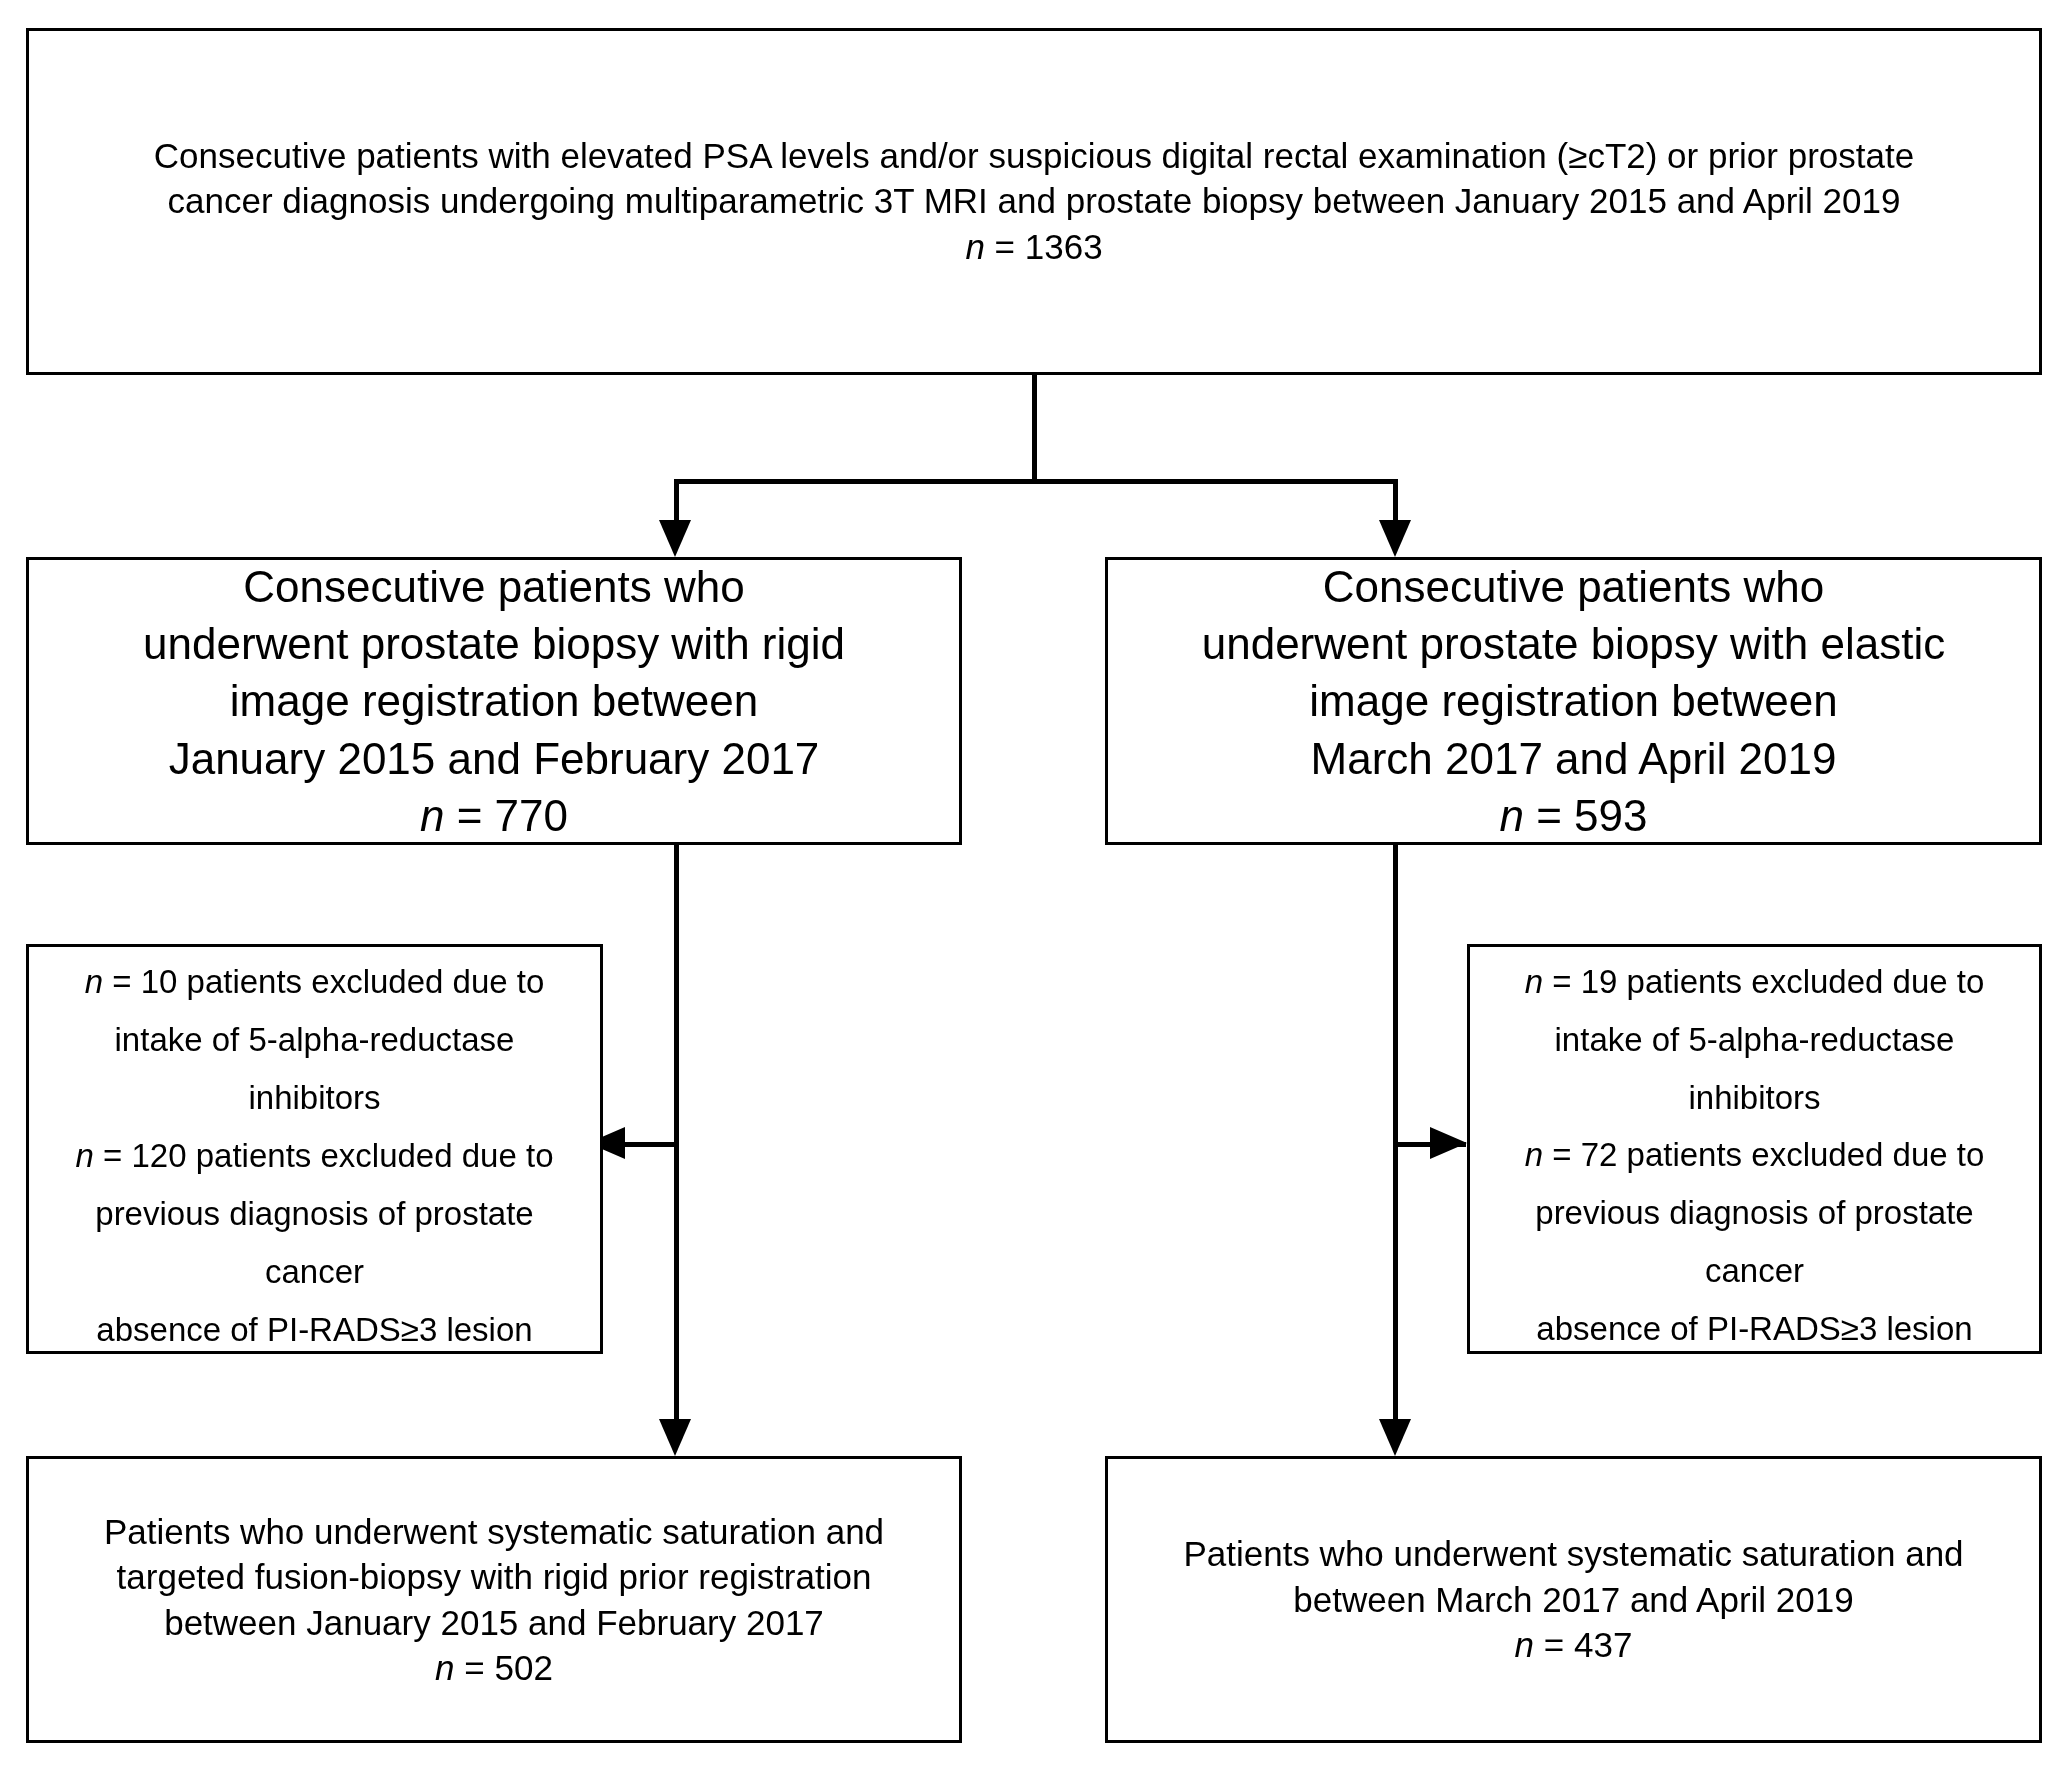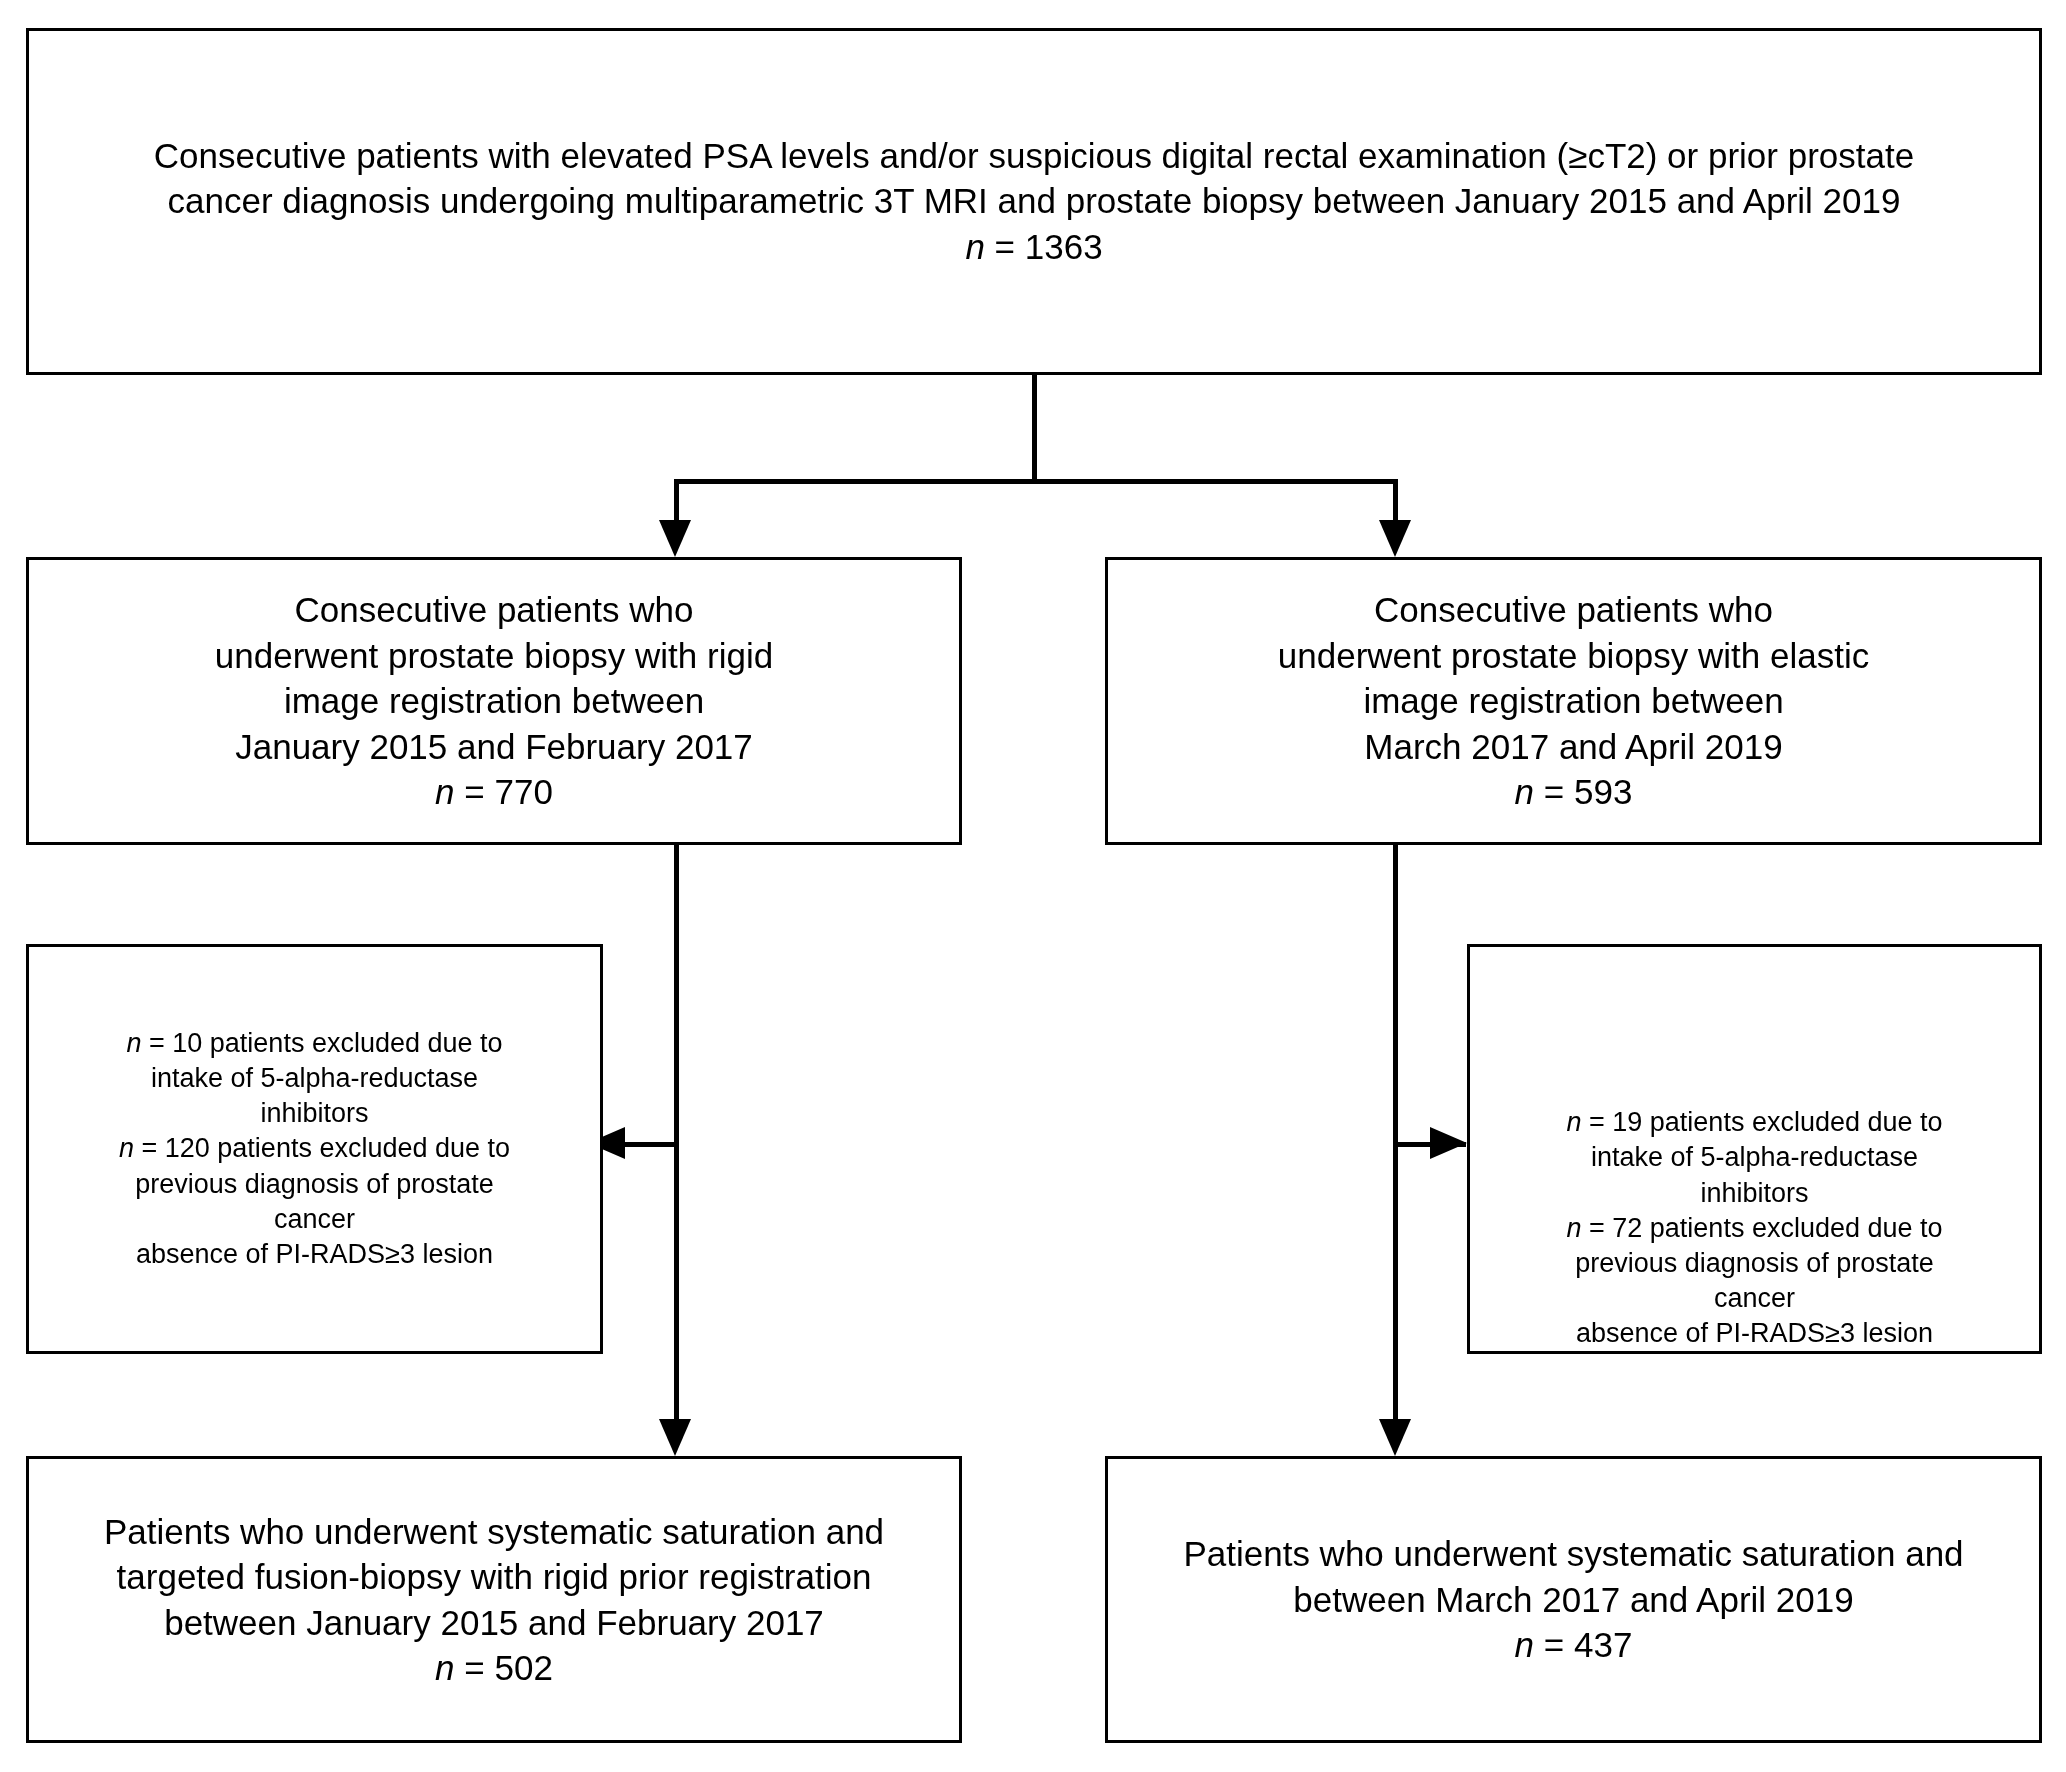--- a/index.html
+++ b/index.html
@@ -8,22 +8,22 @@
   #canvas{position:relative;width:2066px;height:1773px;background:#fff;overflow:hidden;}
   .box{position:absolute;box-sizing:border-box;border:3.9px solid #000;background:#fff;
        display:flex;align-items:center;justify-content:center;}
   .box .inner{width:100%;padding:0 17px;box-sizing:border-box;}
   .line{line-height:1.30;margin:0;}
   .c{text-align:center;}
   .nline{font-style:normal;}
   .nline .ital{font-style:italic;}
   
   .fs-top{font-size:35px;}
-  .fs-mid{font-size:35px;}
-  .fs-exc{font-size:27px;}
+  .fs-mid{font-size:44px;}
+  .fs-exc{font-size:33px;margin-top:15px;}
   .fs-bot{font-size:35px;}
 
   
   #box-top       {left:26px;  top:27.5px;   width:2016px; height:347px;}
   #box-mid-left  {left:26px;  top:557px;  width:936px; height:288px;}
   #box-mid-right {left:1105px;top:557px;  width:937px; height:288px;}
   #box-exc-left  {left:26px;  top:944px; width:577px;  height:410px;}
   #box-exc-right {left:1467px;top:944px; width:575px;  height:410px;align-items:flex-end;}
   #box-bot-left  {left:26px;  top:1456px; width:936px; height:287px;}
   #box-bot-right {left:1105px;top:1456px; width:937px; height:287px;}

